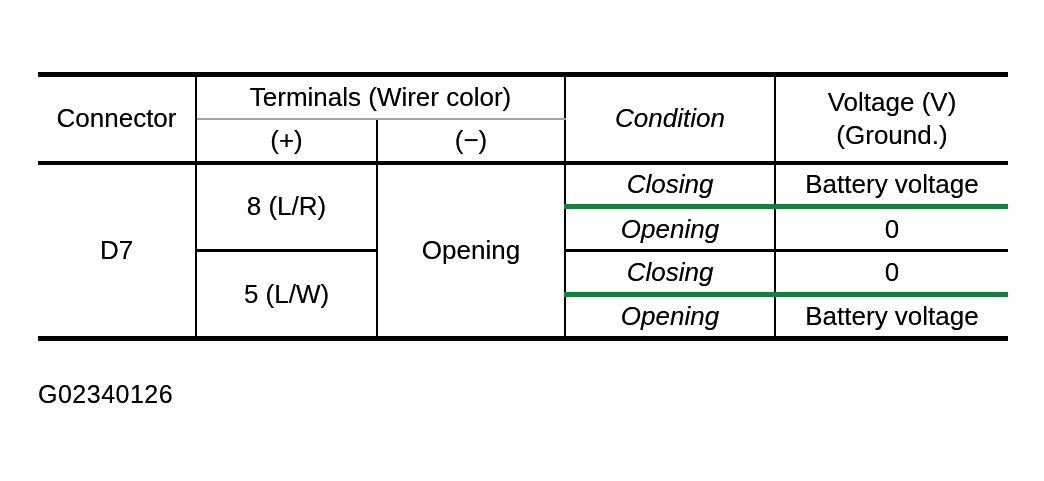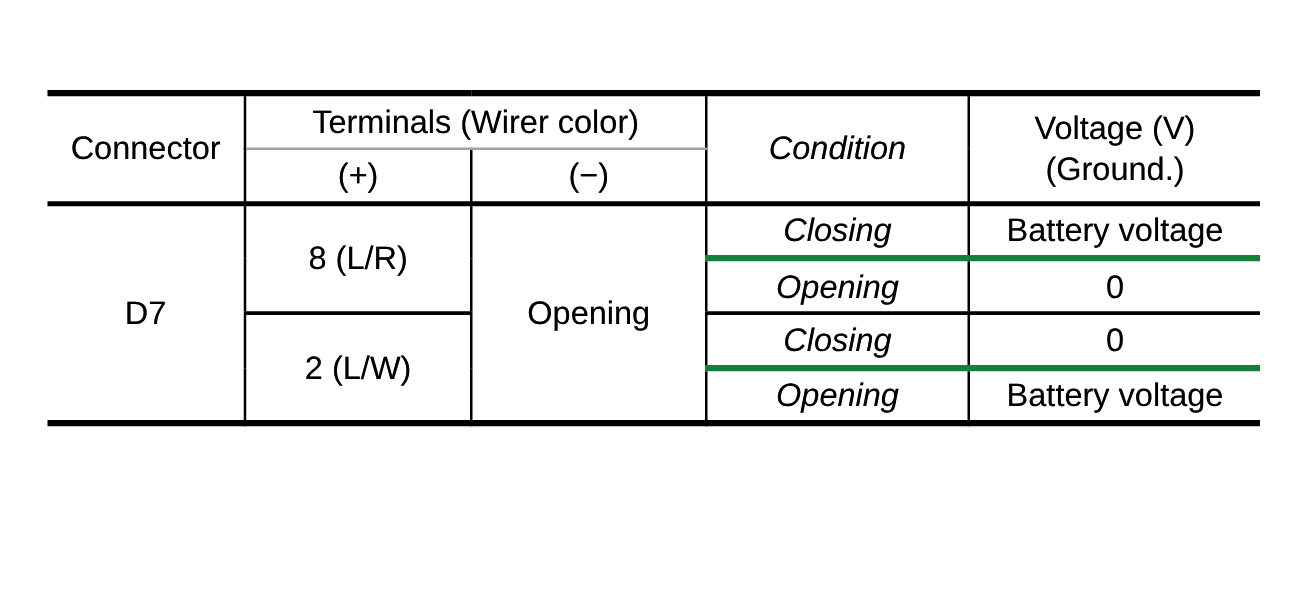--- a/index.html
+++ b/index.html
@@ -101,25 +101,26 @@
         <td rowspan="2" class="v-plus sep-mid">8 (L/R)</td>
         <td rowspan="4" class="v-minus">Opening</td>
         <td class="v-cond sep">Closing</td>
         <td class="sep">Battery voltage</td>
       </tr>
       <tr>
         <td class="v-cond sep-mid">Opening</td>
         <td class="sep-mid">0</td>
       </tr>
       <tr>
-        <td rowspan="2" class="v-plus">2 (L/W)</td>
+        <td rowspan="2" class="v-plus">5 (L/W)</td>
         <td class="v-cond sep">Closing</td>
         <td class="sep">0</td>
       </tr>
       <tr>
         <td class="v-cond">Opening</td>
         <td>Battery voltage</td>
       </tr>
     </tbody>
   </table>
 
+  <div class="caption">G02340126</div>
 
 </div>
 
 </body></html>

